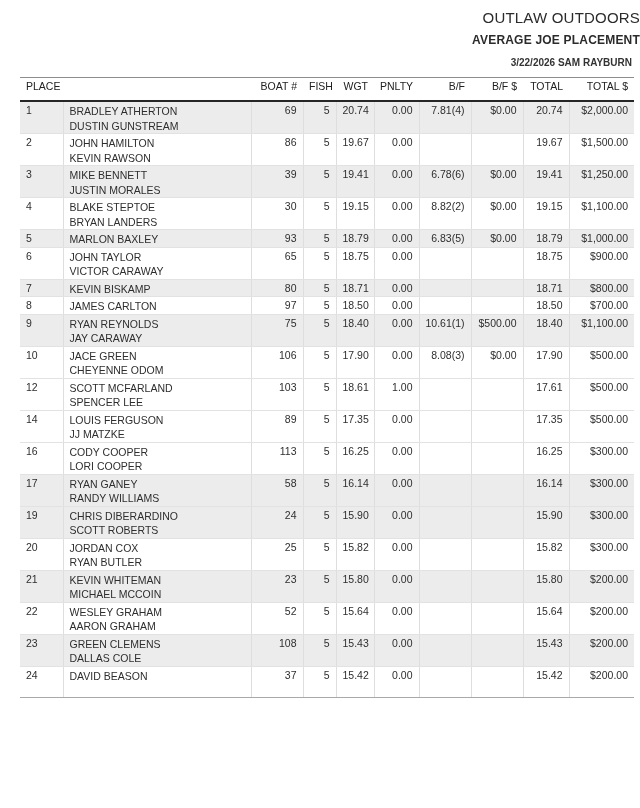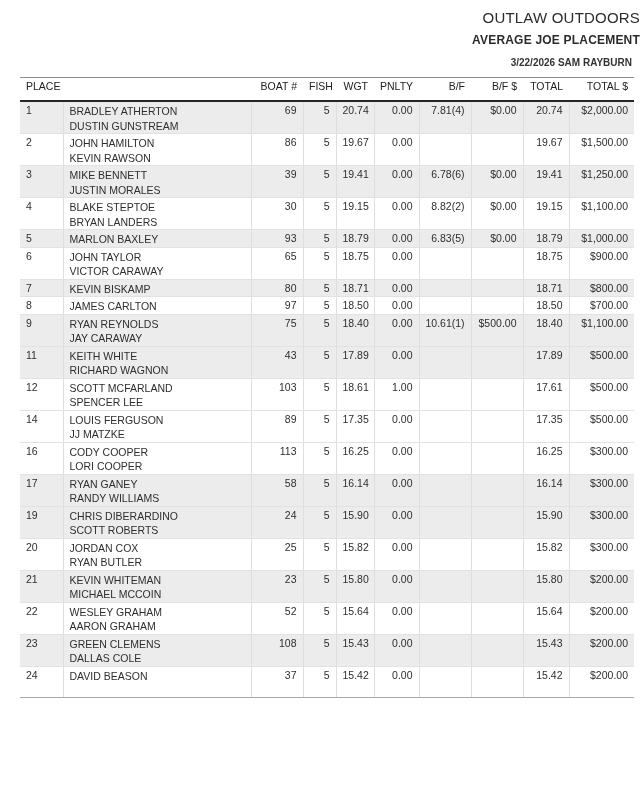--- a/index.html
+++ b/index.html
@@ -197,33 +197,33 @@
         </td>
         <td class="al-right">75</td>
         <td class="al-right">5</td>
         <td class="al-right">18.40</td>
         <td class="al-right">0.00</td>
         <td class="al-right">10.61(1)</td>
         <td class="al-right">$500.00</td>
         <td class="al-right">18.40</td>
         <td class="al-right">$1,100.00</td>
       </tr>
-      <tr class="alt double">
-        <td class="al-left">11</td>
-        <td class="al-left">
-          <div class="name-line">KEITH WHITE</div>
-          <div class="name-line">RICHARD WAGNON</div>
-        </td>
-        <td class="al-right">43</td>
-        <td class="al-right">5</td>
-        <td class="al-right">17.89</td>
-        <td class="al-right">0.00</td>
-        <td class="al-right"></td>
-        <td class="al-right"></td>
-        <td class="al-right">17.89</td>
+      <tr class="double">
+        <td class="al-left">10</td>
+        <td class="al-left">
+          <div class="name-line">JACE GREEN</div>
+          <div class="name-line">CHEYENNE ODOM</div>
+        </td>
+        <td class="al-right">106</td>
+        <td class="al-right">5</td>
+        <td class="al-right">17.90</td>
+        <td class="al-right">0.00</td>
+        <td class="al-right">8.08(3)</td>
+        <td class="al-right">$0.00</td>
+        <td class="al-right">17.90</td>
         <td class="al-right">$500.00</td>
       </tr>
       <tr class="double">
         <td class="al-left">12</td>
         <td class="al-left">
           <div class="name-line">SCOTT MCFARLAND</div>
           <div class="name-line">SPENCER LEE</div>
         </td>
         <td class="al-right">103</td>
         <td class="al-right">5</td>

